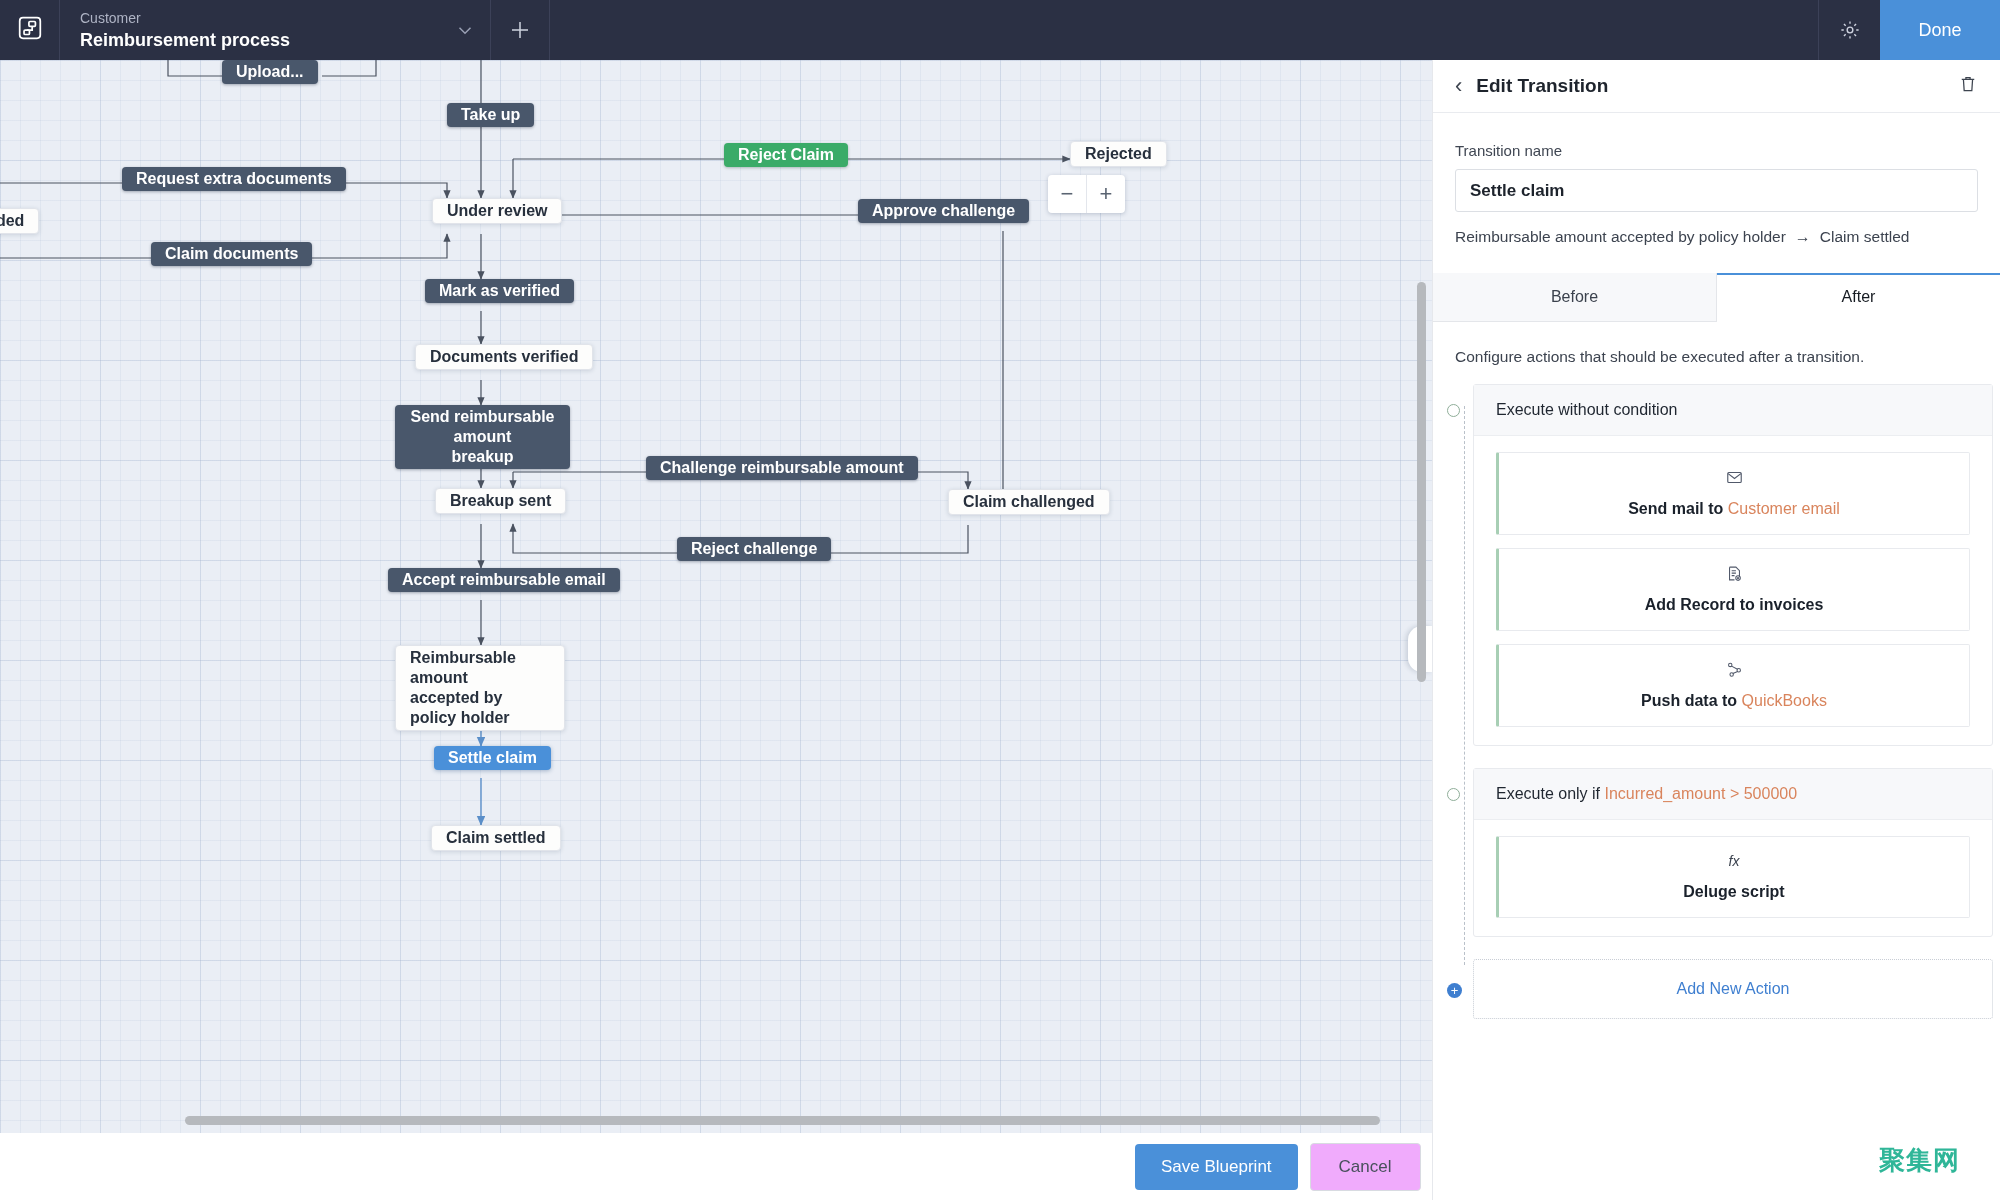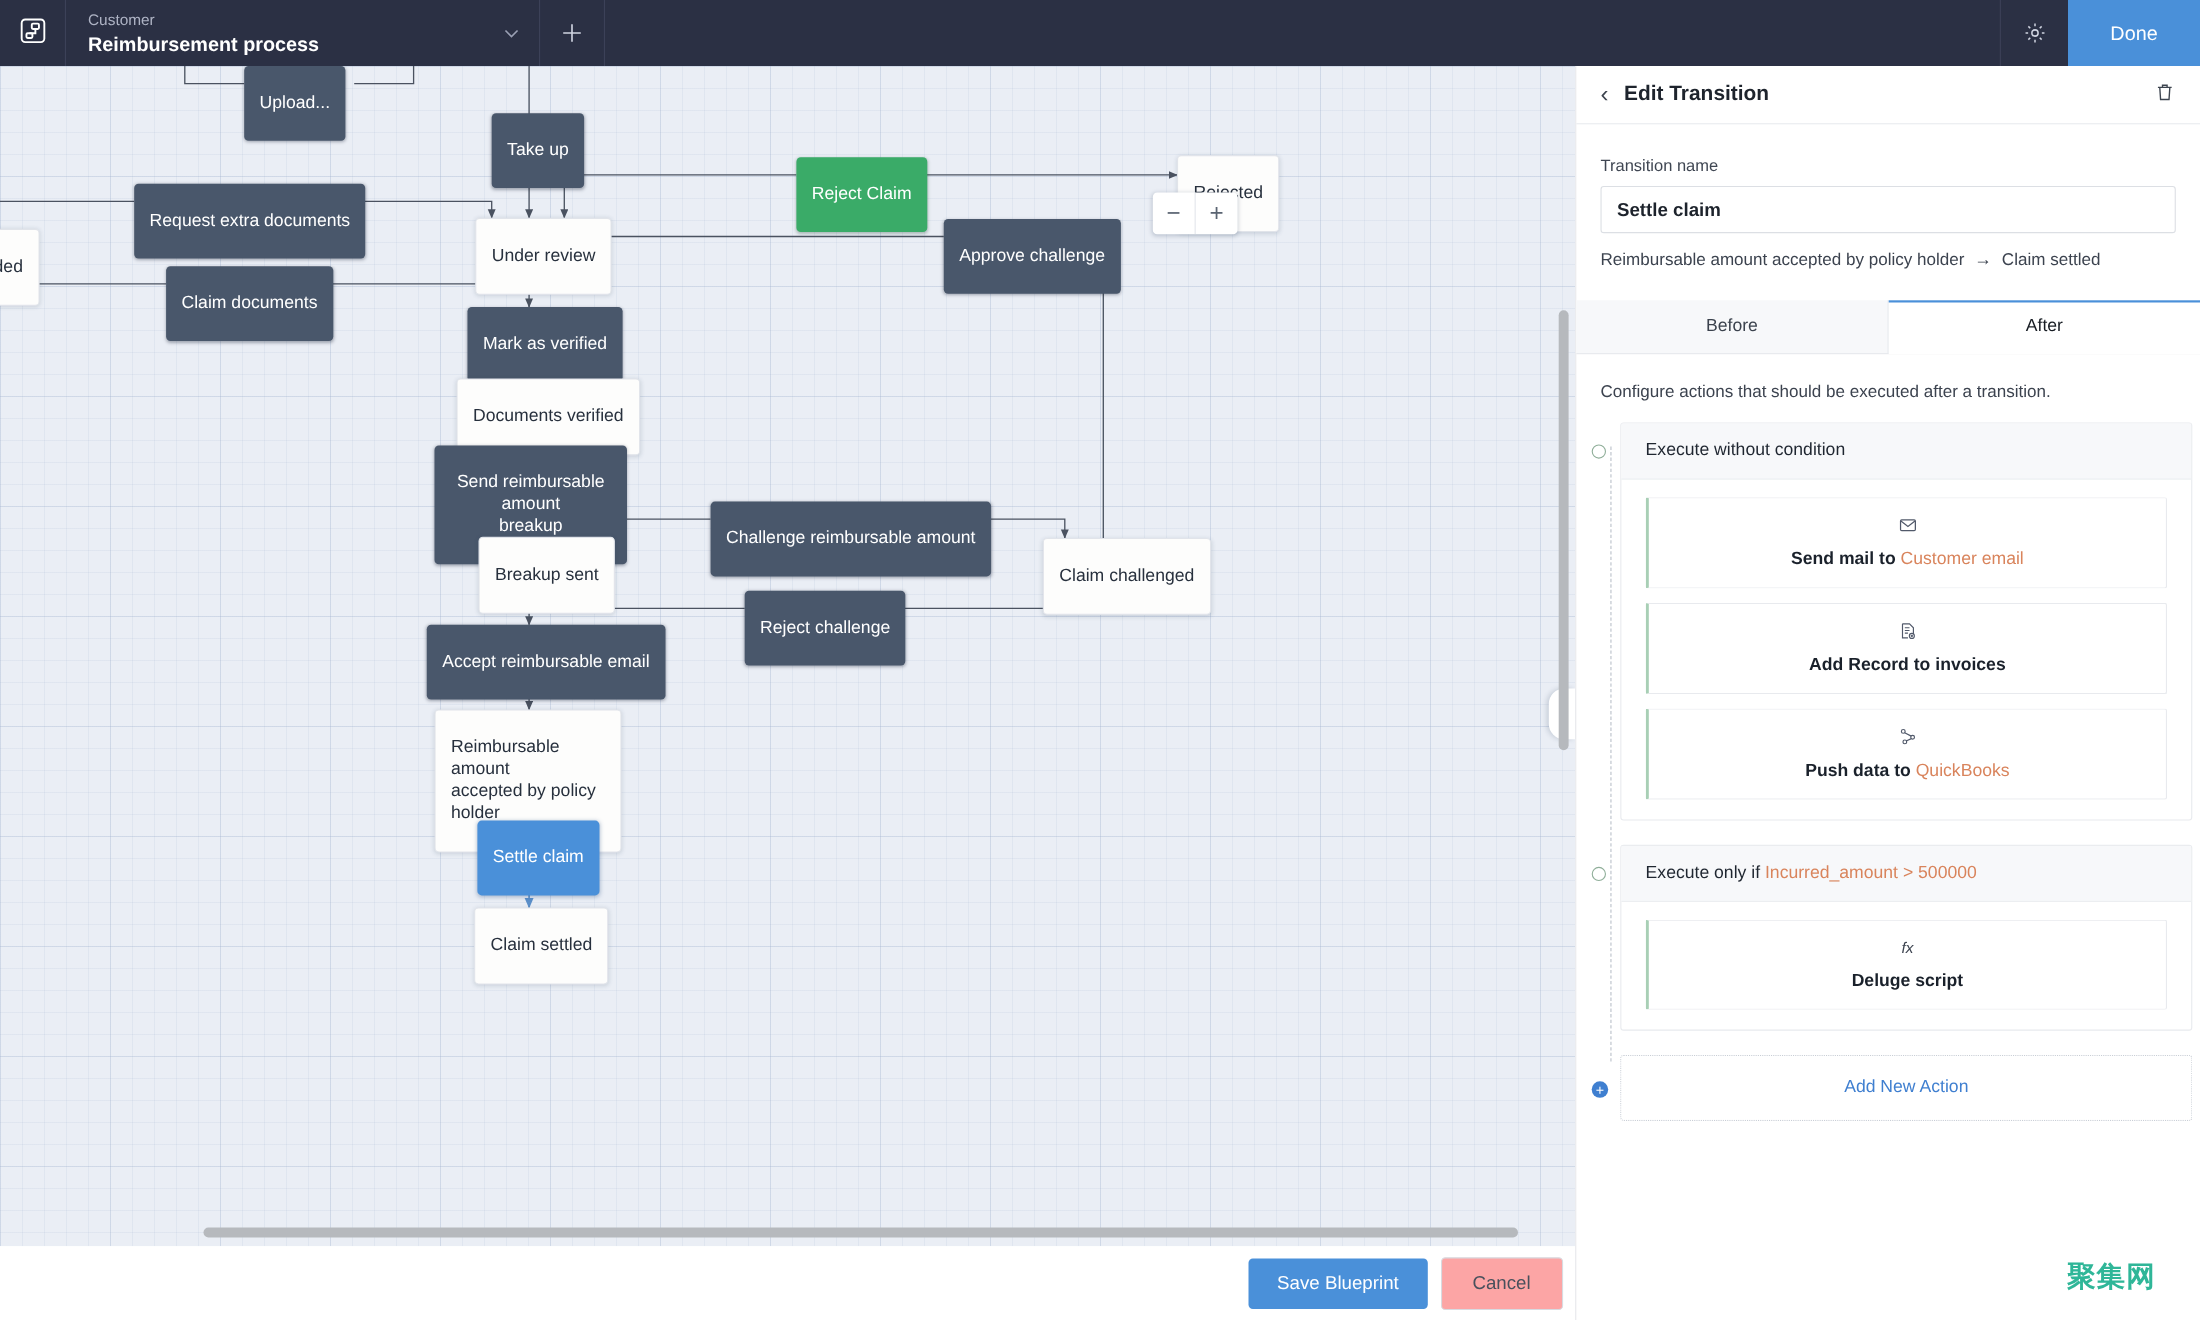--- a/index.html
+++ b/index.html
@@ -54,22 +54,22 @@
       linear-gradient(to right, rgba(170,185,210,.30) 1px, transparent 1px),
       linear-gradient(to bottom, rgba(170,185,210,.30) 1px, transparent 1px),
       linear-gradient(to right, rgba(170,185,210,.16) 1px, transparent 1px),
       linear-gradient(to bottom, rgba(170,185,210,.16) 1px, transparent 1px);
     background-size: 100px 100px, 100px 100px, 20px 20px, 20px 20px;
   }
   .nodes { position: absolute; inset: 0; }
   .node {
     position: absolute; display: flex; align-items: center;
     justify-content: center; text-align: center; border-radius: 4px;
-    font-size: 16px; line-height: 20px; padding: 24px 14px;
-    white-space: pre-line; cursor: pointer;
+    font-size: 16px; line-height: 20px; padding: 2px 14px;
+    white-space: pre-line; cursor: pointer; font-weight: bold;
   }
   .node.transition {
     background: #49576b; color: #ffffff;
     box-shadow: 0 1px 3px rgba(20,30,50,.35);
   }
   .node.state {
     background: #fdfdfc; color: #27303d; border: 1px solid #e1e4ea;
     box-shadow: 0 1px 4px rgba(40,60,90,.16);
   }
   .node.green { background: #3aab68; color: #fff; box-shadow: 0 1px 3px rgba(20,60,40,.3); }
@@ -109,21 +109,21 @@
     position: absolute; left: 0; top: 1133px; width: 1432px; height: 67px;
     background: #ffffff; display: flex; align-items: center;
     padding-left: 1135px;
   }
   .btn-save {
     background: #4a90d9; color: #fff; border: none; border-radius: 4px;
     font-size: 17px; padding: 13px 26px; cursor: pointer;
     font-family: "Liberation Sans", sans-serif;
   }
   .btn-cancel {
-    background: #fca5a5; color: #48505c; border: 1px solid #d8dbe1;
+    background: #f0abfc; color: #48505c; border: 1px solid #d8dbe1;
     border-radius: 4px; font-size: 17px; padding: 13px 28px;
     margin-left: 12px; cursor: pointer;
     font-family: "Liberation Sans", sans-serif;
   }
 
   
   .panel {
     position: absolute; left: 1432px; top: 60px; width: 568px; height: 1140px;
     background: #ffffff; border-left: 1px solid #e6e8ec;
   }

